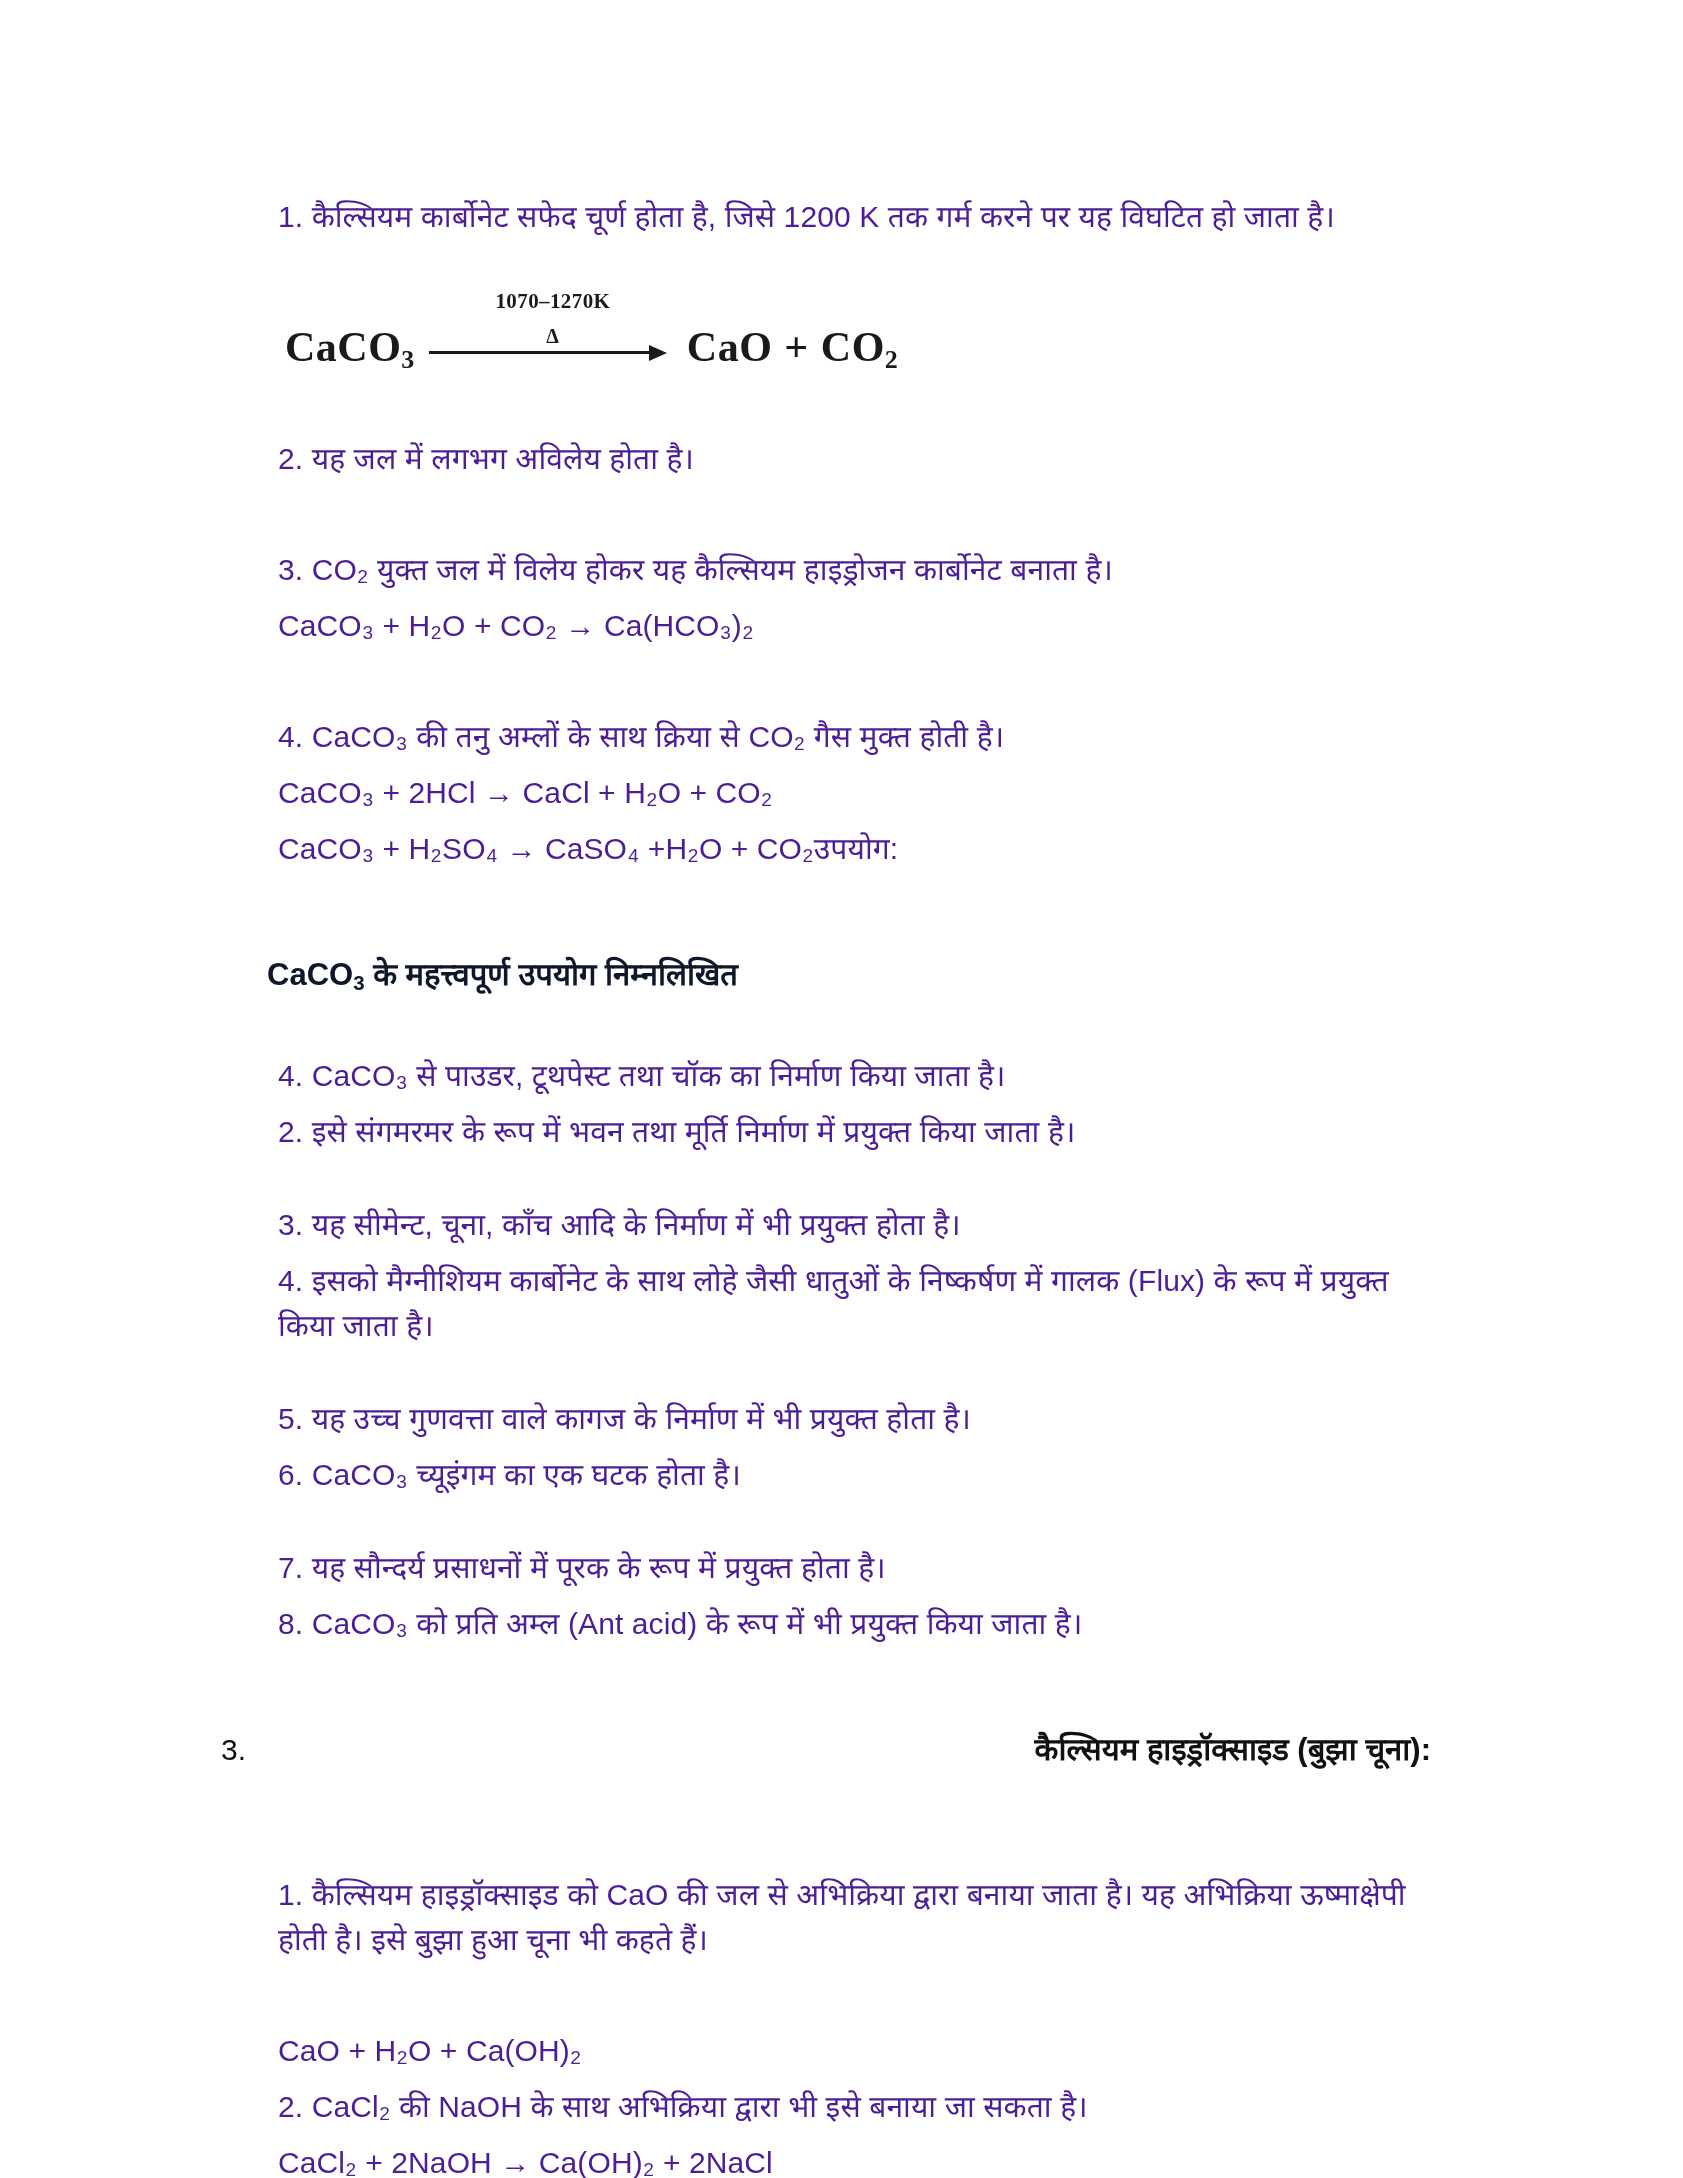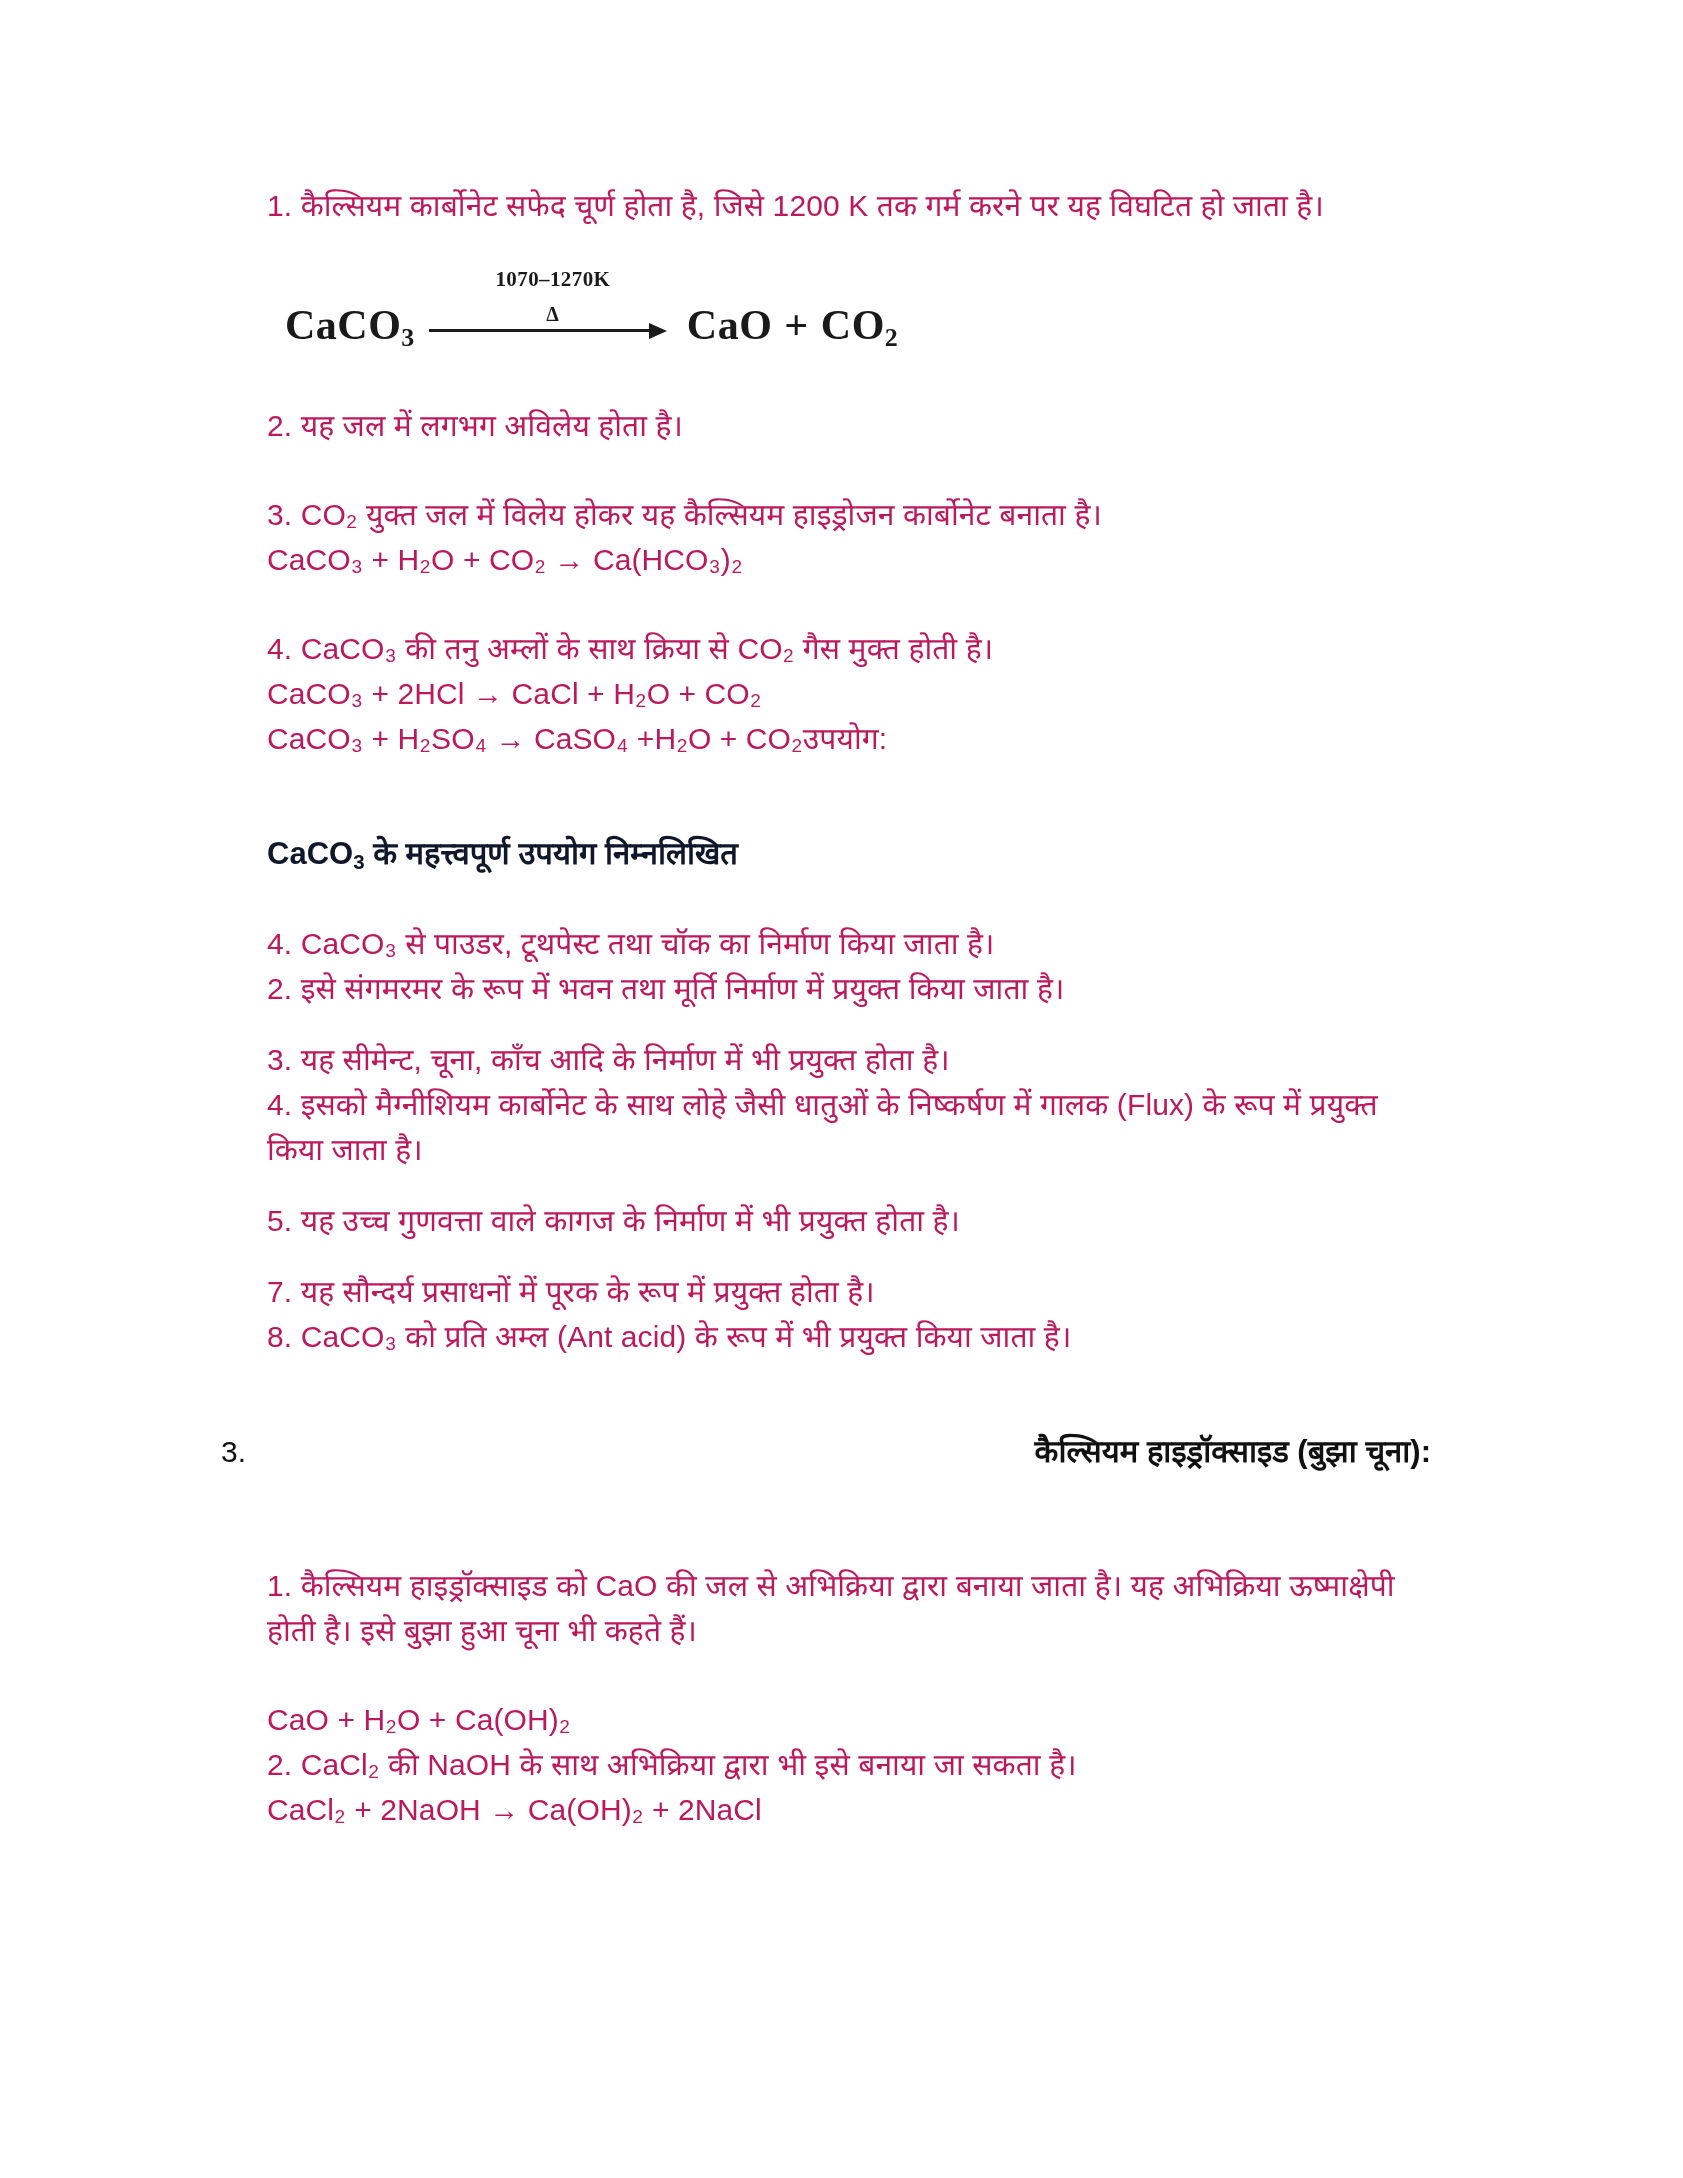--- a/index.html
+++ b/index.html
@@ -20,25 +20,25 @@
     position: absolute;
     top: 0; left: 0;
     width: 1683px;
     height: 2178px;
     background: #fff;
     box-sizing: border-box;
     padding: 183px 252px 0 267px;
   }
 
   p.para {
-    margin: 0;
+    margin: 11px;
     font-size: 30px;
     line-height: 1.50;
     letter-spacing: 0.1px;
-    color: #be185d;
+    color: #4c1d95;
   }
   .gap-s { height: 26px; }
   .gap-m { height: 44px; }
   .gap-l { height: 57px; }
   .gap-xl { height: 71px; }
 
   
   .eqn-figure {
     margin: 0;
     padding: 0 0 0 18px;
@@ -176,20 +176,21 @@
   <p class="para">2. इसे संगमरमर के रूप में भवन तथा मूर्ति निर्माण में प्रयुक्त किया जाता है।</p>
 
   <div class="gap-s"></div>
 
   <p class="para">3. यह सीमेन्ट, चूना, काँच आदि के निर्माण में भी प्रयुक्त होता है।</p>
   <p class="para">4. इसको मैग्नीशियम कार्बोनेट के साथ लोहे जैसी धातुओं के निष्कर्षण में गालक (Flux) के रूप में प्रयुक्त किया जाता है।</p>
 
   <div class="gap-s"></div>
 
   <p class="para">5. यह उच्च गुणवत्ता वाले कागज के निर्माण में भी प्रयुक्त होता है।</p>
+  <p class="para">6. CaCO₃ च्यूइंगम का एक घटक होता है।</p>
 
   <div class="gap-s"></div>
 
   <p class="para">7. यह सौन्दर्य प्रसाधनों में पूरक के रूप में प्रयुक्त होता है।</p>
   <p class="para">8. CaCO₃ को प्रति अम्ल (Ant acid) के रूप में भी प्रयुक्त किया जाता है।</p>
 
   <div class="gap-xl"></div>
 
   <div class="numbered-head">
     <span class="num">3.</span>

